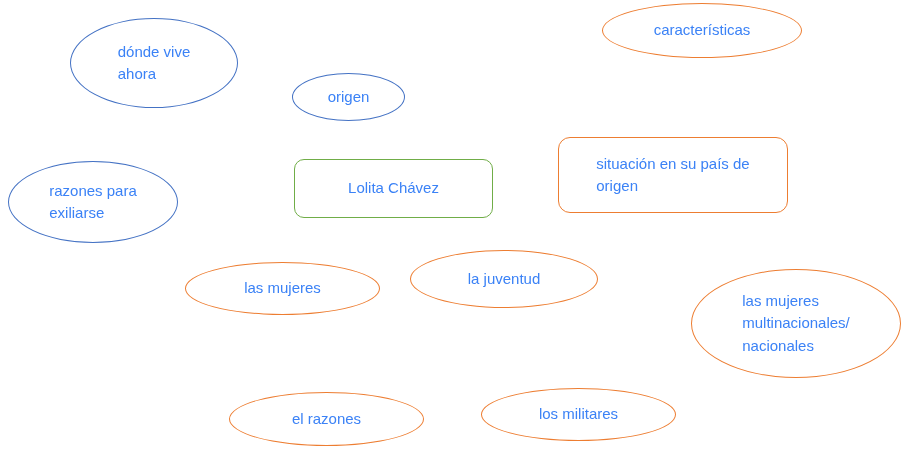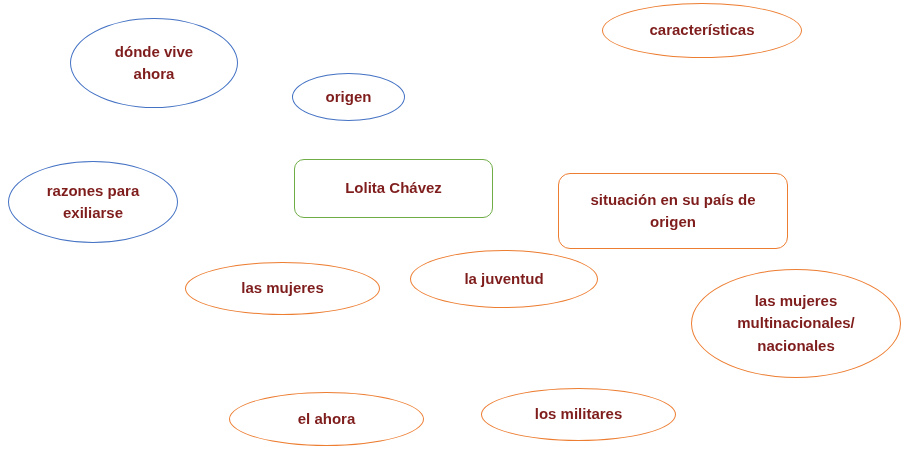--- a/index.html
+++ b/index.html
@@ -19,32 +19,31 @@
     position: absolute;
     display: flex;
     align-items: center;
     justify-content: center;
     box-sizing: border-box;
     background: #ffffff;
     border: 1.6px solid #888;
   }
   .node .label {
     display: block;
-    text-align: center;
-    color: #7f1d1d;
+    text-align: left;
+    color: #3b82f6;
     font-size: 15px;
     line-height: 1.5;
     white-space: pre-line;
     padding: 0 6px;
     user-select: none;
-    font-weight: bold;
   }
   .ellipse { border-radius: 50%; }
   .rect-green { border-radius: 10px; border-width: 1.8px; }
-  .rect-orange { border-radius: 12px; border-width: 1.8px; margin-top: 36px; }
+  .rect-orange { border-radius: 12px; border-width: 1.8px; }
   .blue   { border-color: #4472C4; }
   .orange { border-color: #ED7D31; }
   .green  { border-color: #70AD47; }
 </style>
 </head>
 <body>
 
 <div class="canvas">
 
   <div class="node ellipse blue" style="left:70px; top:18px; width:168px; height:90px;">
@@ -82,20 +81,20 @@
     <span class="label">la juventud</span>
   </div>
 
   <div class="node ellipse orange" style="left:691px; top:269px; width:210px; height:109px;">
     <span class="label">las mujeres
 multinacionales/
 nacionales</span>
   </div>
 
   <div class="node ellipse orange" style="left:229px; top:392px; width:195px; height:54px;">
-    <span class="label">el ahora</span>
+    <span class="label">el razones</span>
   </div>
 
   <div class="node ellipse orange" style="left:481px; top:388px; width:195px; height:53px;">
     <span class="label">los militares</span>
   </div>
 
 </div>
 
 </body></html>

